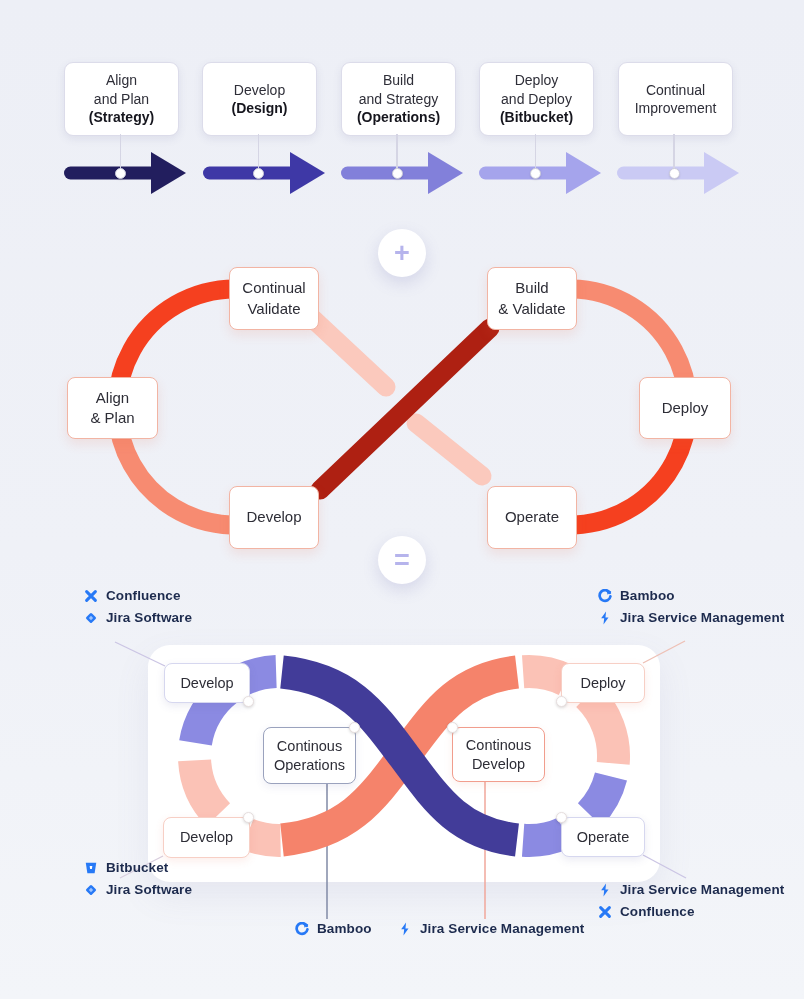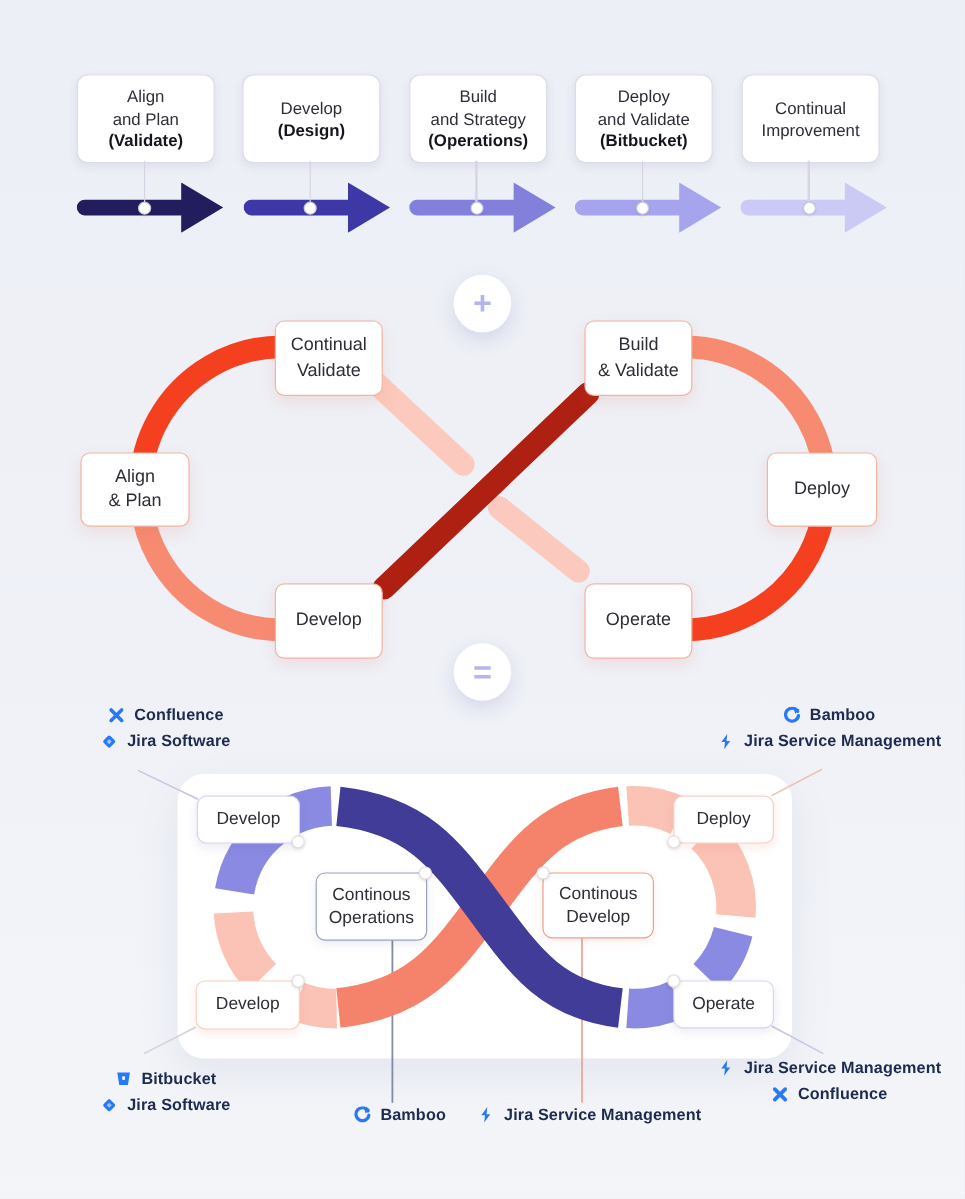--- a/index.html
+++ b/index.html
@@ -55,52 +55,52 @@
   .db-operate{left:561px;top:817px;width:82px;height:38px}
   .db-ci{left:263px;top:727px;width:91px;height:55px}
   .db-cf{left:452px;top:727px;width:91px;height:53px}
   .dot{position:absolute;width:11px;height:11px;border-radius:50%;background:#fff;
        border:1px solid #e6dede;box-sizing:border-box;box-shadow:0 1px 3px rgba(0,0,0,.14);z-index:6;}
   .dot-1{left:242.5px;top:695.5px}.dot-2{left:555.5px;top:695.5px}
   .dot-3{left:242.5px;top:811.5px}.dot-4{left:555.5px;top:811.5px}
   .dot-5{left:348.5px;top:721.5px}.dot-6{left:446.5px;top:721.5px}
 
   
-  .tool-block{position:absolute;display:flex;flex-direction:column;gap:8px;z-index:5;align-items:center;}
+  .tool-block{position:absolute;display:flex;flex-direction:column;gap:8px;z-index:5;}
   .tool-row{display:flex;align-items:center;gap:8px;font-size:13.5px;font-weight:600;
             color:#1d2b4e;white-space:nowrap;line-height:14px;letter-spacing:.1px;}
   .ticon{width:14px;height:14px;display:inline-flex;flex:0 0 14px;}
   .ticon svg{width:100%;height:100%;}
   .tb-tl{left:84px;top:589px}.tb-tr{left:598px;top:589px}
-  .tb-bl{left:84px;top:892px}.tb-br{left:598px;top:883px}
+  .tb-bl{left:84px;top:861px}.tb-br{left:598px;top:883px}
   .tb-bc1{left:295px;top:922px}.tb-bc2{left:398px;top:922px}
 </style>
 </head>
 <body>
 
 <div class="page">
 
   <div class="stage-box s1">
     <span>Align</span>
     <span>and Plan</span>
-    <b>(Validate)</b>
+    <b>(Strategy)</b>
   </div>
   <div class="stage-box s2">
     <span>Develop</span>
     <span></span>
     <b>(Design)</b>
   </div>
   <div class="stage-box s3">
     <span>Build</span>
     <span>and Strategy</span>
     <b>(Operations)</b>
   </div>
   <div class="stage-box s4">
     <span>Deploy</span>
-    <span>and Validate</span>
+    <span>and Deploy</span>
     <b>(Bitbucket)</b>
   </div>
   <div class="stage-box s5">
     <span>Continual</span>
     <span>Improvement</span>
     <b></b>
   </div>
 
   <div id="arrow-row">
       <svg width="122" height="42" style="position: absolute; left: 64px; top: 22px;">

